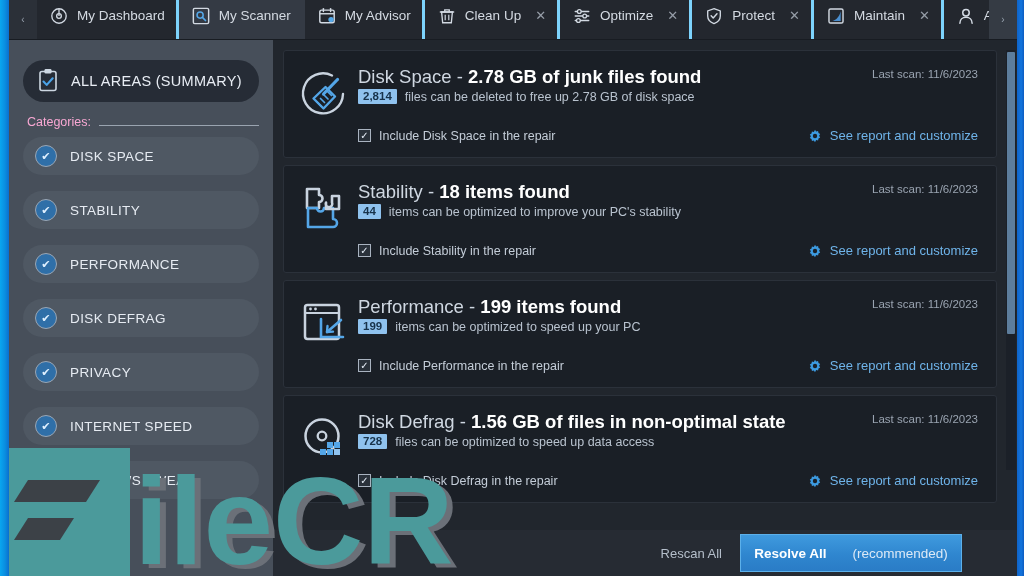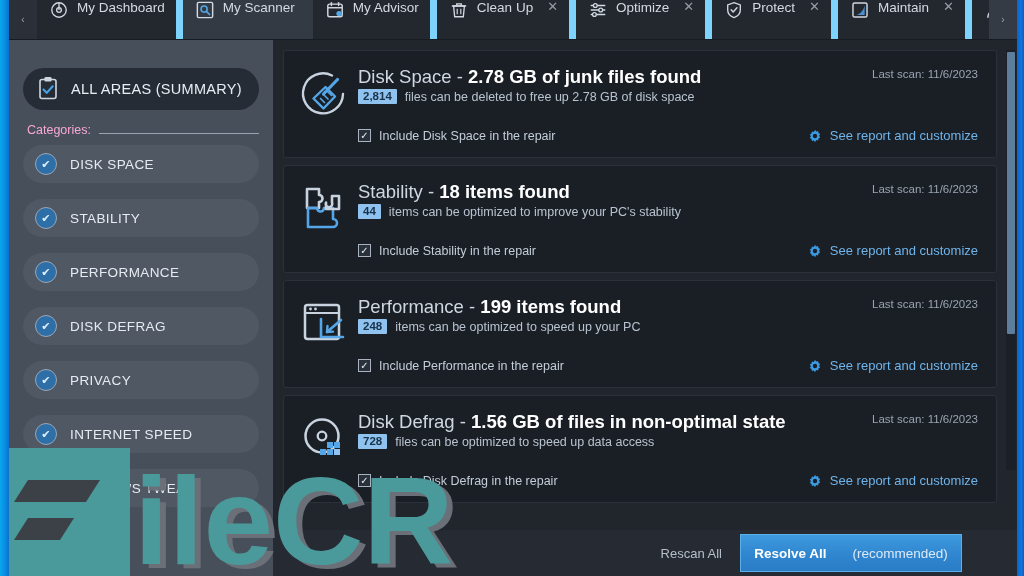--- a/index.html
+++ b/index.html
@@ -39,41 +39,41 @@
   }
   .tab-scroll-left, .tab-scroll-right {
     width: 28px; flex: 0 0 28px;
     background: #2b3038;
     display: flex; align-items: center; justify-content: center;
     color: #97a0ad; font-size: 10px;
   }
   .tab-scroll-right { background: #353b44; }
   .tabs { display: flex; flex: 1 1 auto; align-items: stretch; overflow: hidden; }
   .tab {
-    display: flex; gap: 8px;
+    display: flex; align-items: center; gap: 8px;
     padding: 0 11px 8px 12px;
     color: #d4dae2; font-size: 13.5px;
     white-space: nowrap;
-    border-right: 7px solid #7dd3fc;
+    border-right: 3px solid #7dd3fc;
     position: relative;
   }
   .tab.active { background: #343a44; border-right-color:#343a44; }
   .tab .ticon { display: flex; width: 20px; height: 20px; align-items: center; justify-content: center; flex: 0 0 20px; }
   .tab .ticon svg { display: block; }
   .tab .tclose {
     color: #aab2bd; font-size: 13px; line-height: 1;
     margin-left: 6px; opacity: .85;
   }
 
   
   .sidebar {
     position: absolute; left: 9px; top: 40px;
     width: 264px; height: 536px;
     background: #474f5a;
-    padding: 28px 14px 0 14px;
+    padding: 20px 14px 0 14px;
   }
   .sb-all {
     display: flex; align-items: center; gap: 12px;
     height: 42px; padding: 0 14px;
     background: #262c36;
     border-radius: 21px;
     color: #e8edf4; font-size: 14.5px; letter-spacing: .3px;
   }
   .sb-cats {
     display: flex; align-items: center; gap: 8px;
@@ -438,21 +438,21 @@
       <circle cx="11.5" cy="11" r="1.4" fill="#c9d3df"></circle>
       <circle cx="16.5" cy="11" r="1.4" fill="#c9d3df"></circle>
       <path d="M22 21 V39 H44" stroke="#54a6e8" stroke-width="2.6" fill="none" stroke-linecap="round"></path>
       <path d="M42 22 L28 34" stroke="#54a6e8" stroke-width="2.6" stroke-linecap="round"></path>
       <path d="M28 34 L28.5 28 M28 34 L34 33.6" stroke="#54a6e8" stroke-width="2.4" stroke-linecap="round"></path>
               </svg>
             </div>
             <div class="card-body">
               <div class="card-title"><span>Performance - </span><b>199 items found</b></div>
               <div class="card-sub">
-                <span class="badge">248</span>
+                <span class="badge">199</span>
                 <span class="sub-text">items can be optimized to speed up your PC</span>
               </div>
             </div>
           </div>
           <div class="card-foot">
             <div class="cb-wrap">
               <span class="cb">✓</span>
               <span class="cb-label">Include Performance in the repair</span>
             </div>
             <div class="report-link">

